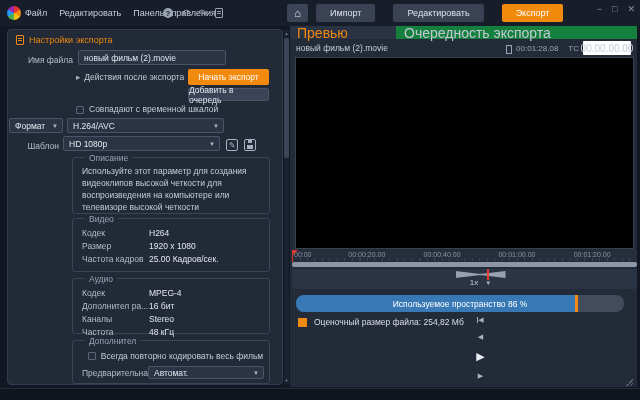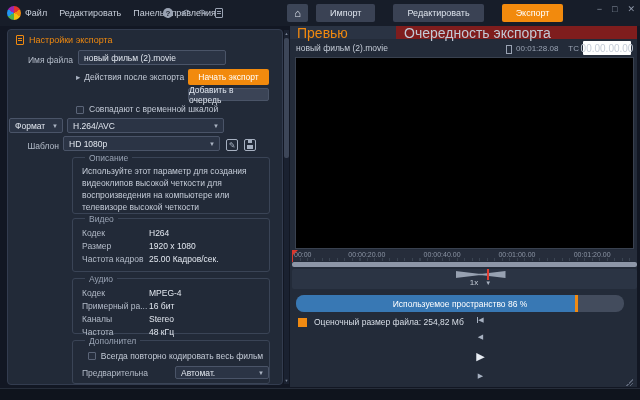--- a/index.html
+++ b/index.html
@@ -58,21 +58,21 @@
   .desc-text { padding:8px 9px 0 9px; color:#c5ccd8; font-size:8.5px; line-height:1.4; }
   .vscroll { position:absolute; left:284px; top:30px; width:5px; height:354px; background:#1a2130; }
   .vscroll .thumb { position:absolute; left:0; top:8px; width:5px; height:120px; background:#3d4658; border-radius:2px; }
   .vscroll .up, .vscroll .dn { position:absolute; left:0; width:5px; font-size:4px; color:#7a8496; text-align:center; }
   .vscroll .up { top:1px; } .vscroll .dn { bottom:1px; }
   
   .right-panel { position:absolute; left:290px; top:26px; width:347px; height:361px; background:#232b39; }
   .ptabs { position:absolute; left:0; top:0; width:347px; height:13px; background:#1a202c; display:flex; }
   .ptab { height:13px; display:flex; align-items:center; padding:0 7px; font-size:14px; }
   .ptab.active { background:#2a3343; color:#f0890f; width:106px; }
-  .ptab.inactive { background:#7f1d1d; color:#c2c9d5; flex:1;padding-left:8px; }
+  .ptab.inactive { background:#15803d; color:#c2c9d5; flex:1;padding-left:8px; }
   .info-row { position:absolute; left:0; top:13px; width:347px; height:18px; display:flex; align-items:center; padding:0 6px; }
   .clip-name { color:#c6cdd8; font-size:8.5px; }
   .dur-group { margin-left:auto; display:flex; align-items:center; gap:4px; color:#9aa3b3; font-size:8px; }
   .brk { display:inline-block; width:6px; height:7px; position:relative; }
   .brk::before,.brk::after { content:""; position:absolute; top:0; width:2px; height:7px; border:1px solid #9aa3b3; }
   .brk::before { left:0; border-right:none; } .brk::after { right:0; border-left:none; }
   .tc-box { width:48px; height:11px; background:#2a3343; border:7px solid #ffffff; border-radius:1px;
             color:#c6cdd8; font-size:10px; display:flex; align-items:center; justify-content:center; }
   .video-area { position:absolute; left:5px; top:31px; width:339px; height:192px; background:#000; border:1px solid #39414f; }
   .ruler { position:absolute; left:2px; top:224px; width:345px; height:11px; background:#262d3b; }
@@ -206,42 +206,42 @@
       </div>
   </div>
 
   <div class="fs" style="left:64px; top:248px; width:198px; height:56px; padding-top:7px;">
     <span class="fs-legend">Аудио</span>
     <div class="kv">
         <span class="k">Кодек</span>
         <span class="v">MPEG-4</span>
       </div>
     <div class="kv">
-        <span class="k">Примерный ра...</span>
+        <span class="k">Дополнител ра...</span>
         <span class="v">16 бит</span>
       </div>
     <div class="kv">
         <span class="k">Каналы</span>
         <span class="v">Stereo</span>
       </div>
     <div class="kv">
         <span class="k">Частота</span>
         <span class="v">48 кГц</span>
       </div>
   </div>
 
   <div class="fs" style="left:64px; top:310px; width:198px; height:44px;">
     <span class="fs-legend">Дополнител</span>
     <div style="display:flex; align-items:center; padding:10px 0 0 9px;justify-content:center;">
       <span class="chk"></span>
       <span class="chk-lbl">Всегда повторно кодировать весь фильм</span>
     </div>
     <div style="display:flex; align-items:center; padding:5px 0 0 9px;">
       <span class="lbl" style="width:66px;">Предварительна</span>
-      <div class="field select" style="width:116px; height:13px;margin-left:27px;">
+      <div class="field select" style="width:116px; height:13px;">
         <span>Автомат.</span>
         <span class="caret">▼</span>
       </div>
     </div>
   </div>
 </div>
 
 <div class="vscroll">
   <div class="up">▲</div>
   <div class="thumb"></div>

